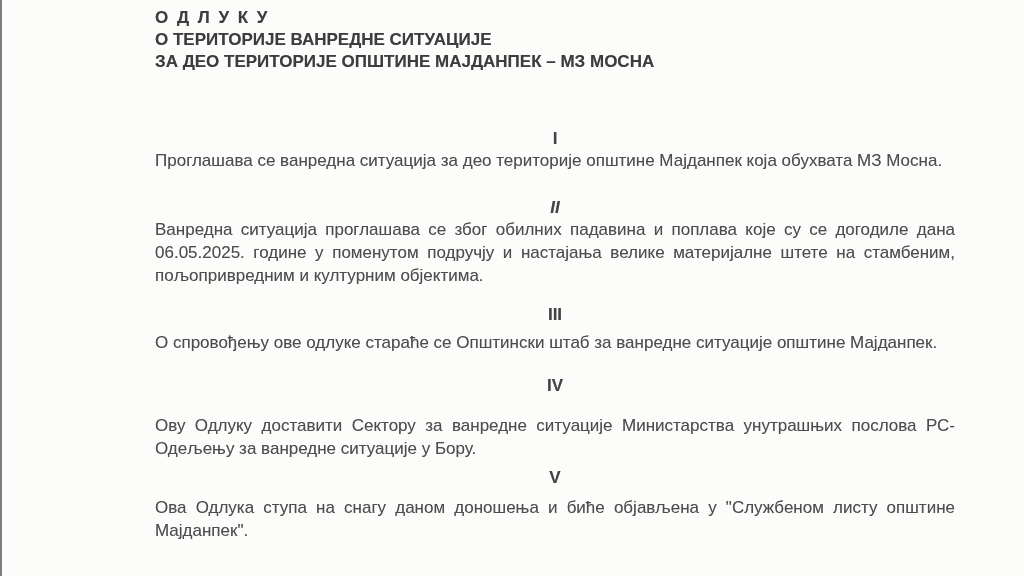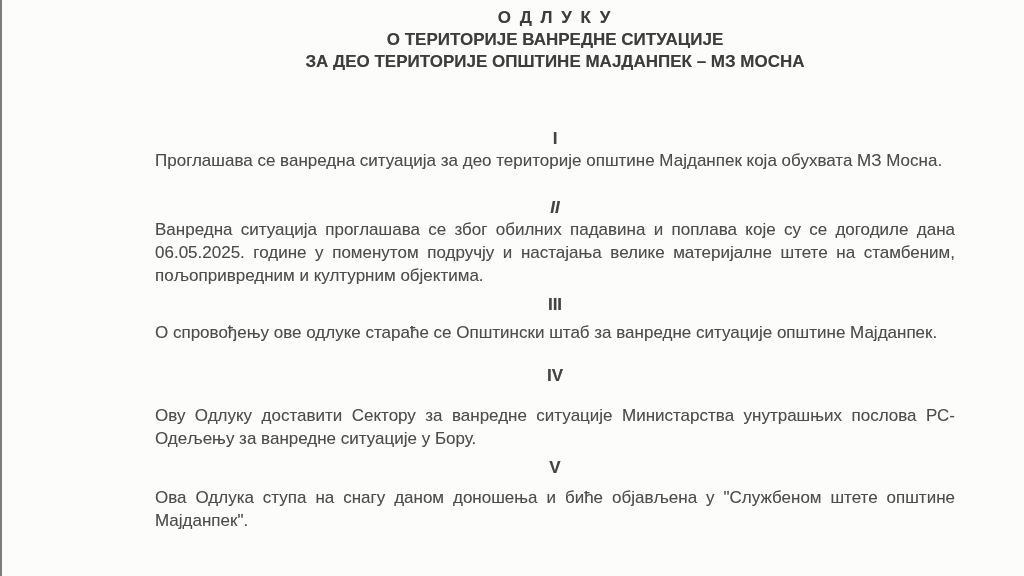--- a/index.html
+++ b/index.html
@@ -21,21 +21,21 @@
     width: 2px; height: 576px;
     background: #7d7d7d;
   }
   .content {
     position: absolute;
     left: 155px; top: 0;
     width: 800px;
   }
   .title-block {
     padding-top: 7px;
-    text-align: center;
+    text-align: left;
     color: #3d3d3d;
     font-weight: bold;
     font-size: 17px;
     line-height: 22px;
     text-shadow: 0 0 0.5px rgba(60,60,60,0.45);
   }
   .title-line-1 { letter-spacing: 2px; }
   .section-heading {
     text-align: center;
     font-weight: bold;
@@ -48,21 +48,21 @@
     font-size: 17px;
     line-height: 23px;
     color: #4d4d4d;
     text-align: justify;
     text-shadow: 0 0 0.5px rgba(70,70,70,0.35);
   }
   .h-i   { margin-top: 56px; }
   .p-i   { }
   .h-ii  { margin-top: 26px; font-style: italic; }
   .p-ii  { }
-  .h-iii { margin-top: 8px; }
+  .h-iii { margin-top: 18px; }
   .p-iii { margin-top: 6px; }
   .h-iv  { margin-top: 22px; }
   .p-iv  { margin-top: 18px; }
   .h-v   { margin-top: 8px; }
   .p-v   { margin-top: 8px; }
 </style>
 </head>
 <body>
 
 <div class="page">
@@ -83,16 +83,16 @@
     <div class="section-heading h-ii">II</div>
     <p class="section-paragraph p-ii">Ванредна ситуација проглашава се због обилних падавина и поплава које су се догодиле дана 06.05.2025. године у поменутом подручју и настајања велике материјалне штете на стамбеним, пољопривредним и културним објектима.</p>
 
     <div class="section-heading h-iii">III</div>
     <p class="section-paragraph p-iii">О спровођењу ове одлуке стараће се Општински штаб за ванредне ситуације општине Мајданпек.</p>
 
     <div class="section-heading h-iv">IV</div>
     <p class="section-paragraph p-iv">Ову Одлуку доставити Сектору за ванредне ситуације Министарства унутрашњих послова РС- Одељењу за ванредне ситуације у Бору.</p>
 
     <div class="section-heading h-v">V</div>
-    <p class="section-paragraph p-v">Ова Одлука ступа на снагу даном доношења и биће објављена у "Службеном штете општине Мајданпек".</p>
+    <p class="section-paragraph p-v">Ова Одлука ступа на снагу даном доношења и биће објављена у "Службеном листу општине Мајданпек".</p>
 
   </div>
 </div>
 
 </body></html>

